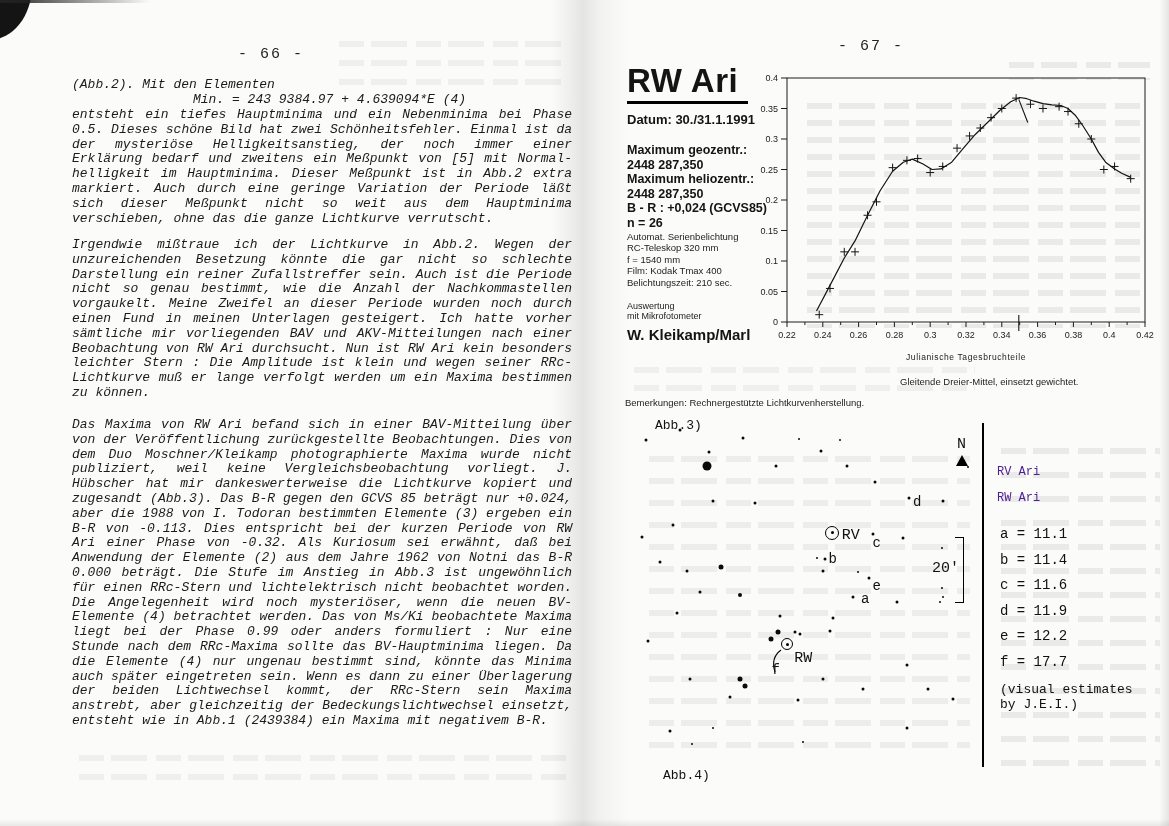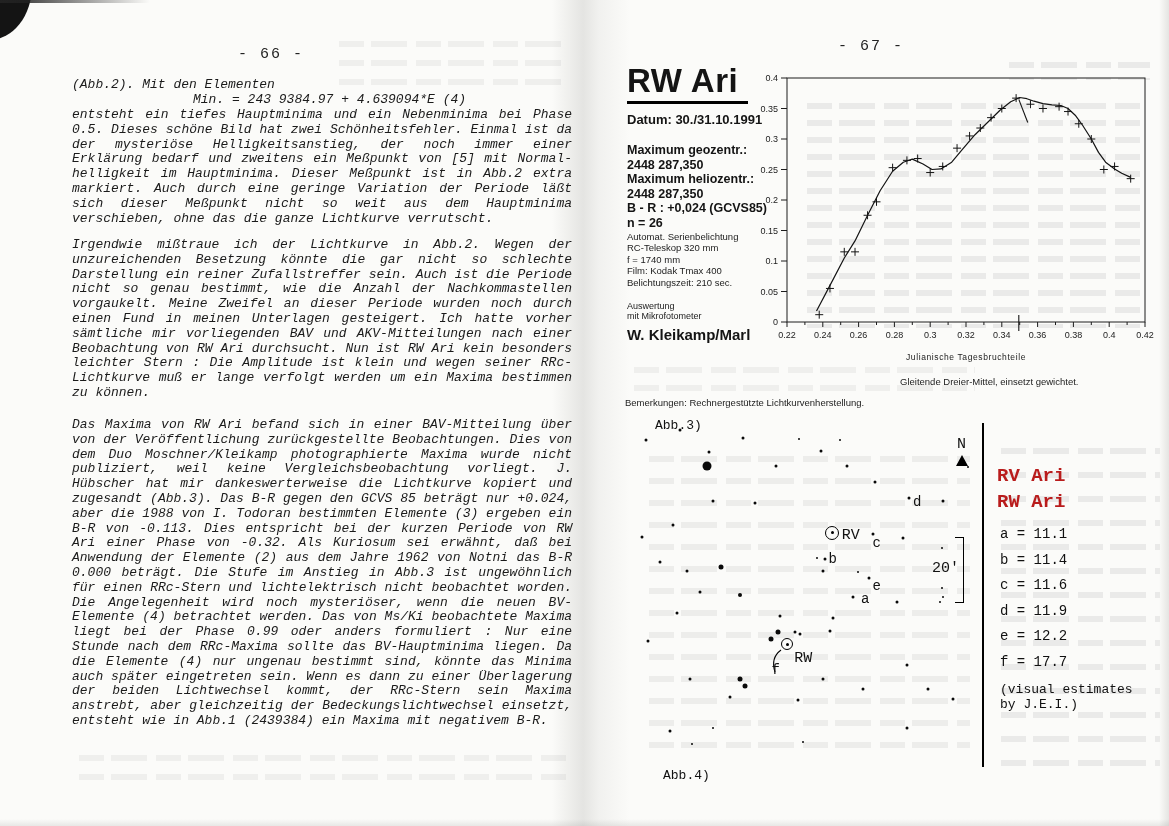--- a/index.html
+++ b/index.html
@@ -44,22 +44,22 @@
   .slabel{position:absolute;font-family:"Liberation Mono",monospace;font-size:14px;color:#111;
           transform:translate(-50%,-50%);}
   .tgt{position:absolute;border:1.4px solid #000;border-radius:50%;transform:translate(-50%,-50%);}
   .tgt::after{content:"";position:absolute;left:50%;top:50%;width:3px;height:3px;
               margin:-1.5px 0 0 -1.5px;background:#000;border-radius:50%;}
   .tname{position:absolute;font-family:"Liberation Mono",monospace;font-size:15px;color:#111;}
   .divider{position:absolute;left:982px;top:423px;width:1.5px;height:344px;background:#000;}
   .vline{position:absolute;background:#000;}
   .ntriangle{position:absolute;width:0;height:0;border-left:6px solid rgba(0,0,0,0);
              border-right:6px solid rgba(0,0,0,0);border-bottom:11px solid #000;}
-  .legend-title{position:absolute;font-family:"Liberation Mono",monospace;font-weight:bold;
-                font-size:19px;color:#b91c1c;}
+  .legend-title{position:absolute;font-family:"Liberation Mono",monospace;font-weight:normal;
+                font-size:12px;color:#4c1d95;}
   .mags{position:absolute;left:1000px;top:527px;}
   .mag{font-family:"Liberation Mono",monospace;font-size:14px;line-height:14px;
        margin-bottom:11.5px;color:#111;}
   .note{position:absolute;left:1000px;top:682px;font-family:"Liberation Mono",monospace;
         font-size:13px;line-height:15px;color:#111;}
   svg text{font-family:"Liberation Sans",sans-serif;}
 </style>
 </head>
 <body>
 
@@ -86,31 +86,31 @@
     <div class="tw para" style="top:108px;">entsteht ein tiefes Hauptminima und ein Nebenminima bei Phase 0.5. Dieses schöne Bild hat zwei Schönheitsfehler. Einmal ist da der mysteriöse Helligkeitsanstieg, der noch immer einer Erklärung bedarf und zweitens ein Meßpunkt von [5] mit Normal-helligkeit im Hauptminima. Dieser Meßpunkt ist in Abb.2 extra markiert. Auch durch eine geringe Variation der Periode läßt sich dieser Meßpunkt nicht so weit aus dem Hauptminima verschieben, ohne das die ganze Lichtkurve verrutscht.</div>
     <div class="tw para" style="top:238px;">Irgendwie mißtraue ich der Lichtkurve in Abb.2. Wegen der unzureichenden Besetzung könnte die gar nicht so schlechte Darstellung ein reiner Zufallstreffer sein. Auch ist die Periode nicht so genau bestimmt, wie die Anzahl der Nachkommastellen vorgaukelt. Meine Zweifel an dieser Periode wurden noch durch einen Fund in meinen Unterlagen gesteigert. Ich hatte vorher sämtliche mir vorliegenden BAV und AKV-Mitteilungen nach einer Beobachtung von RW Ari durchsucht. Nun ist RW Ari kein besonders leichter Stern : Die Amplitude ist klein und wegen seiner RRc-Lichtkurve muß er lange verfolgt werden um ein Maxima bestimmen zu können.</div>
     <div class="tw para" style="top:418px;">Das Maxima von RW Ari befand sich in einer BAV-Mitteilung über von der Veröffentlichung zurückgestellte Beobachtungen. Dies von dem Duo Moschner/Kleikamp photographierte Maxima wurde nicht publiziert, weil keine Vergleichsbeobachtung vorliegt. J. Hübscher hat mir dankeswerterweise die Lichtkurve kopiert und zugesandt (Abb.3). Das B-R gegen den GCVS 85 beträgt nur +0.024, aber die 1988 von I. Todoran bestimmten Elemente (3) ergeben ein B-R von -0.113. Dies entspricht bei der kurzen Periode von RW Ari einer Phase von -0.32. Als Kuriosum sei erwähnt, daß bei Anwendung der Elemente (2) aus dem Jahre 1962 von Notni das B-R 0.000 beträgt. Die Stufe im Anstieg in Abb.3 ist ungewöhnlich für einen RRc-Stern und lichtelektrisch nicht beobachtet worden. Die Angelegenheit wird noch mysteriöser, wenn die neuen BV-Elemente (4) betrachtet werden. Das von Ms/Ki beobachtete Maxima liegt bei der Phase 0.99 oder anders formuliert : Nur eine Stunde nach dem RRc-Maxima sollte das BV-Hauptminima liegen. Da die Elemente (4) nur ungenau bestimmt sind, könnte das Minima auch später eingetreten sein. Wenn es dann zu einer Überlagerung der beiden Lichtwechsel kommt, der RRc-Stern sein Maxima anstrebt, aber gleichzeitig der Bedeckungslichtwechsel einsetzt, entsteht wie in Abb.1 (2439384) ein Maxima mit negativem B-R.</div>
   </div>
 
   <div>
     <div class="pagenum" style="left:838px;top:38px;">- 67 -</div>
 
     <div class="infoblock">
       <div class="title">RW Ari</div>
-      <div class="datum">Datum: 30./31.10.1991</div>
+      <div class="datum">Datum: 30./31.1.1991</div>
       <div class="info-line">Maximum geozentr.:</div>
       <div class="info-line">2448 287,350</div>
       <div class="info-line">Maximum heliozentr.:</div>
       <div class="info-line">2448 287,350</div>
       <div class="info-line">B - R : +0,024 (GCVS85)</div>
       <div class="info-line">n = 26</div>
       <div class="equip">
         <div>Automat. Serienbelichtung</div>
         <div>RC-Teleskop 320 mm</div>
-        <div>f = 1740 mm</div>
+        <div>f = 1540 mm</div>
         <div>Film: Kodak Tmax 400</div>
         <div>Belichtungszeit: 210 sec.</div>
       </div>
       <div class="ausw">
         <div>Auswertung</div>
         <div>mit Mikrofotometer</div>
       </div>
       <div class="analyst">W. Kleikamp/Marl</div>
     </div>
 

